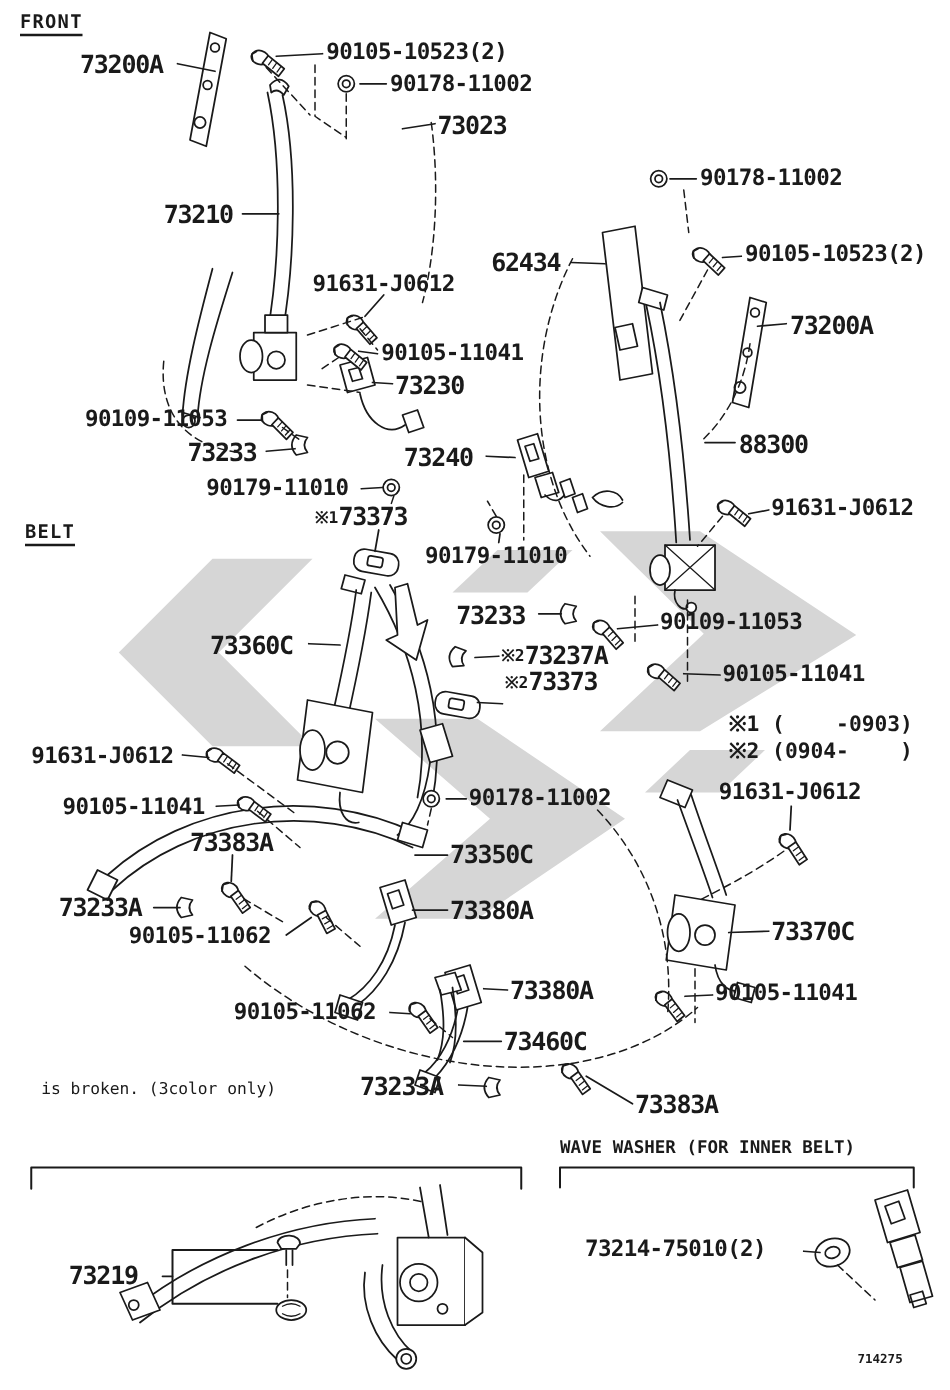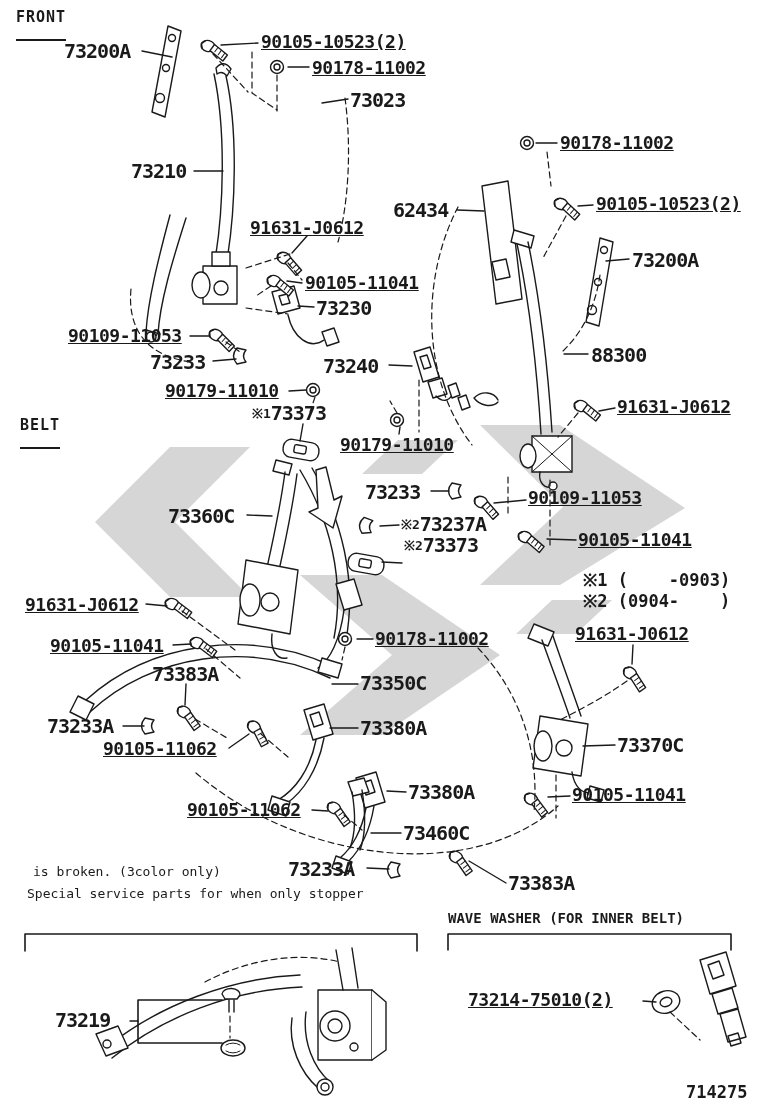--- a/index.html
+++ b/index.html
@@ -2,29 +2,29 @@
 <html><head>
 <meta charset="utf-8">
 <style>
   html,body{margin:0;padding:0;}
   body{width:760px;height:1112px;position:relative;background:#ffffff;overflow:hidden;
        font-family:"DejaVu Sans Mono",monospace;color:#1a1a1a;}
   #stage{position:absolute;inset:0;width:760px;height:1112px;}
   svg#art{position:absolute;left:0;top:0;z-index:1;}
   .co{position:absolute;z-index:2;font-weight:bold;font-size:20px;line-height:1;white-space:pre;
       letter-spacing:-1px;}
-  .long{font-size:18px;letter-spacing:-0.5px;text-decoration:underline;}
+  .long{font-size:18px;letter-spacing:-0.5px;}
   .big{font-size:20px;}
   .pfx{font-size:13px;font-weight:bold;vertical-align:2px;letter-spacing:0;}
   .hdr{position:absolute;z-index:2;font-weight:bold;font-size:15px;line-height:1;
-       border-bottom:2px solid #1a1a1a;padding-bottom:14px;letter-spacing:1px;}
+       border-bottom:2px solid #1a1a1a;padding-bottom:2px;letter-spacing:1px;}
   .note{position:absolute;z-index:2;font-size:17px;font-weight:bold;line-height:1;white-space:pre;}
   .cap{position:absolute;z-index:2;font-size:13px;line-height:1;white-space:pre;}
   .cap14{font-size:14px;font-weight:bold;}
-  .code{position:absolute;z-index:2;font-size:17px;font-weight:bold;}
+  .code{position:absolute;z-index:2;font-size:10px;font-weight:bold;}
 </style>
 </head>
 <body>
 
 <div id="stage">
 
 <svg id="art" width="760" height="1112" viewBox="0 0 760 1112">
 
   <g fill="#d6d6d6" stroke="none">
     <polygon points="250,447 170,447 95,522 170,597 250,597 175,522"></polygon>
@@ -344,18 +344,17 @@
 <div class="co" style="left:288px;top:859px">73233A</div>
 <div class="co" style="left:508px;top:873px">73383A</div>
 <div class="co long" style="left:575px;top:625px">91631-J0612</div>
 <div class="co" style="left:617px;top:735px">73370C</div>
 <div class="co long" style="left:572px;top:786px">90105-11041</div>
 <div class="co big" style="left:55px;top:1010px">73219</div>
 <div class="co long" style="left:468px;top:991px">73214-75010(2)</div>
 
 <div class="note" style="left:583px;top:572px">※1 (    -0903)</div>
 <div class="note" style="left:583px;top:593px">※2 (0904-    )</div>
-<div class="cap" style="left:27px;top:887px">Special service parts for when only stopper</div>
 <div class="cap" style="left:33px;top:865px">is broken. (3color only)</div>
 <div class="cap cap14" style="left:448px;top:911px">WAVE WASHER (FOR INNER BELT)</div>
 <div class="code" style="left:686px;top:1082px">714275</div>
 
 </div>
 
 </body></html>

